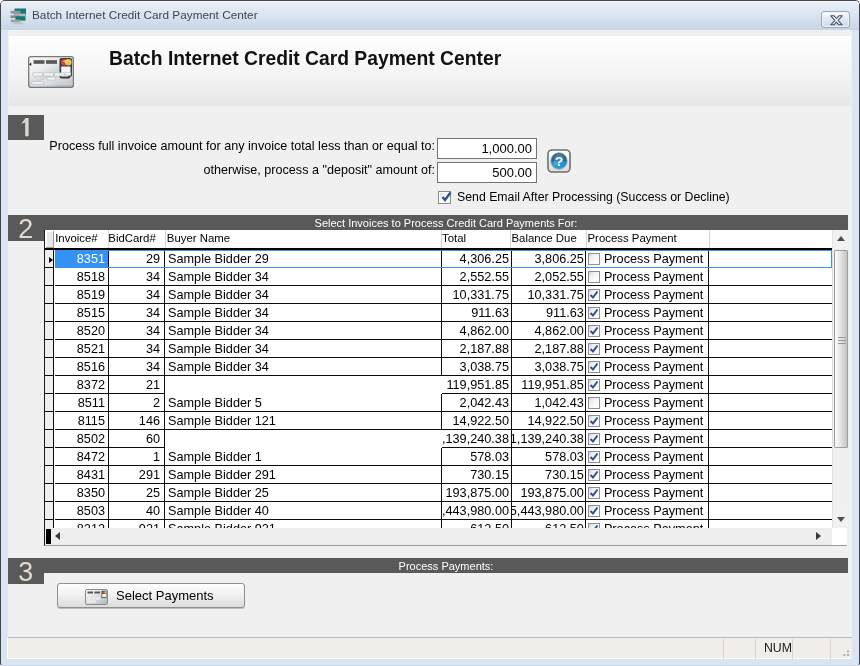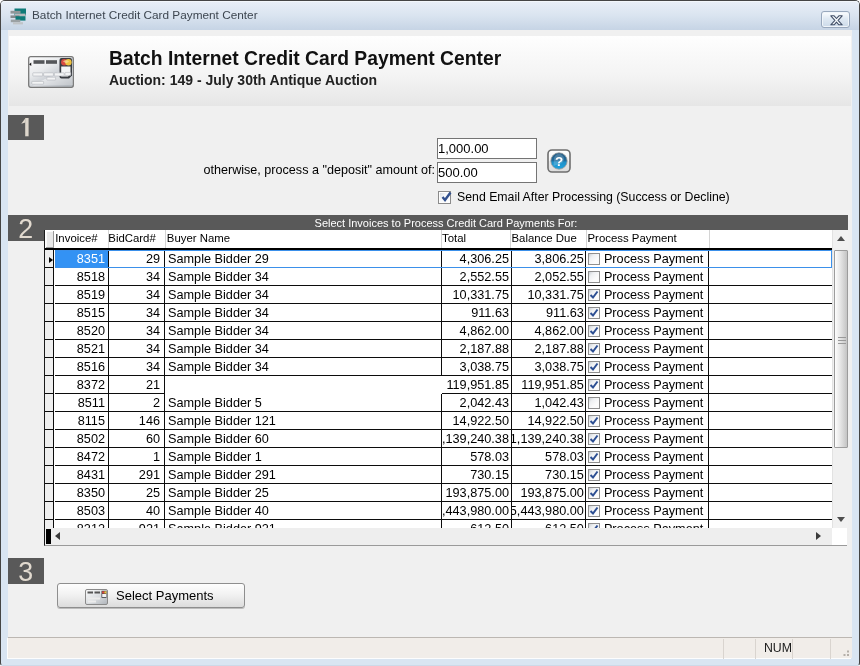--- a/index.html
+++ b/index.html
@@ -9,21 +9,21 @@
 .tbtxt{position:absolute;left:31px;top:7px;font-size:11.8px;color:#3d4650}
 .closebtn{position:absolute;left:820px;top:10px;width:29px;height:17px;border-radius:3px;background:linear-gradient(#fdfeff,#dfe9f3 45%,#ccdae9);border:1px solid #98a8bd;box-shadow:inset 0 0 0 1px #f0f5fa}
 .content{position:absolute;left:8px;top:30px;width:844px;height:607px;background:#f0f0f0}
 .hdrpanel{position:absolute;left:1px;top:6px;width:842px;height:70px;background:linear-gradient(#fefefe,#f4f4f4 55%,#e6e6e6)}
 .htitle{position:absolute;left:100px;top:11.8px;font-size:19.3px;font-weight:bold;color:#111}
 .hsub{position:absolute;left:100px;top:35.8px;font-size:14px;font-weight:bold;color:#222}
 .bar{position:absolute;left:0;width:840px;height:14.8px;background:#595959;color:#fff;font-size:11px}
 .bartxt{position:absolute;left:36px;right:0;top:1.5px;text-align:center}
 .sq{position:absolute;left:0;width:35.5px;height:25.6px;background:#595959;color:#e2dacf;font-size:26.8px;text-align:center;line-height:29.6px;font-weight:400}
 .lbl{position:absolute;font-size:12.6px;color:#000;text-align:right;right:417px;white-space:nowrap}
-.inp{position:absolute;left:429px;width:100px;height:21px;background:#fff;border:1px solid #747474;font-size:13px;text-align:left;padding:2px 4px 0 0;color:#000}
+.inp{position:absolute;left:429px;width:100px;height:21px;background:#fff;border:1px solid #747474;font-size:13px;text-align:right;padding:2px 4px 0 0;color:#000}
 .cbx{position:absolute;left:430px;top:161px;width:13px;height:13px;border:1px solid #8b8b8b;background:linear-gradient(135deg,#cdd4dc,#f6f8fa 40%,#fff);box-shadow:inset 0 0 0 1px #fdfdfd}
 .cbxlbl{position:absolute;left:449px;top:159.5px;font-size:12.3px;color:#000}
 
 .grid{position:absolute;left:36px;top:200px;width:803px;height:316px;background:#fff;border-left:1.5px solid #1a1a1a;border-right:1px solid #9a9a9a;border-bottom:1px solid #9a9a9a}
 .ghead{position:absolute;left:0;top:0;width:787px;height:18px;background:#fff;font-size:11.4px;color:#000}
 .ghead .ht{position:absolute;top:1.5px;white-space:nowrap}
 .hsep{position:absolute;top:0;width:1px;height:18px;background:#d4d4d4}
 .hline{position:absolute;left:0;top:18px;width:787px;height:1.5px;background:#000}
 .gbody{position:absolute;left:0;top:0;width:787px;height:298px;overflow:hidden;background:#fff}
 .row{position:absolute;left:0;width:787px;height:18px}
@@ -104,29 +104,29 @@
 <rect x="4.8" y="16.8" width="9.8" height="3.2" rx="0.4"></rect>
           <rect x="15.6" y="16.8" width="9.8" height="3.2" rx="0.4"></rect>
           <rect x="26.4" y="16.8" width="9.8" height="3.2" rx="0.4"></rect>
           <rect x="37" y="16.4" width="5.8" height="3.2" rx="0.4"></rect>
 <rect x="18.8" y="21.2" width="8.8" height="2.8" rx="0.4"></rect>
 <rect x="3.8" y="25.4" width="11.8" height="2.8" rx="0.4"></rect>
 </g>
 <path d="M1.8 11.2 l3.4 2.8 v-5.6 z" fill="#111" transform="translate(0,1.2) scale(0.62)"></path>
 </svg>
 <div class="htitle">Batch Internet Credit Card Payment Center</div>
-<div class="hsub">Auction: 149 - July 30th Antique Auction</div>
 </div>
 
 <div class="sq" style="top:84.8px">
       <svg width="35.5" height="25.6" viewBox="0 0 35.5 25.6" style="position:absolute;left:0;top:0">
 <polygon points="13.2,8.8 17.4,3.2 17.4,7.4" fill="#dfd8cd"></polygon>
 <rect x="17.2" y="3" width="3.4" height="18.3" fill="#ded7cc"></rect>
 </svg>
     </div>
+<div class="lbl" style="top:108.5px">Process full invoice amount for any invoice total less than or equal to:</div>
 <div class="lbl" style="top:133.3px">otherwise, process a "deposit" amount of:</div>
 <div class="inp" style="top:108px">1,000.00</div>
 <div class="inp" style="top:131.5px">500.00</div>
 <svg class="abs" style="left:538.5px;top:119px" width="24" height="24" viewBox="0 0 24 24">
 <defs>
 <linearGradient id="hb" x1="0" y1="0" x2="0" y2="1">
           <stop offset="0" stop-color="#ffffff"></stop>
           <stop offset="0.5" stop-color="#f3f3f3"></stop>
           <stop offset="0.52" stop-color="#e8e8e8"></stop>
           <stop offset="1" stop-color="#dcdcdc"></stop>
@@ -394,21 +394,20 @@
 <div class="c cend"></div>
 </div>
 <div class="row" style="top:199.5px">
 <div class="c csel"></div>
 <div class="c cinv ">
             <span class="ra">8502</span>
           </div>
 <div class="c cbid">
             <span class="ra">60</span>
           </div>
-<div class="c cname">Sample Bidder 60</div>
 <div class="c ctot">
             <span class="ra">1,139,240.38</span>
           </div>
 <div class="c cbal">
             <span class="ra">1,139,240.38</span>
           </div>
 <div class="c cproc">
             <span class="cb">
               <svg class="ck" viewBox="0 0 10 10">
                 <path d="M1.5 5 L4 7.5 L8.5 1.5" fill="none" stroke="#2d4f93" stroke-width="2"></path>
@@ -572,20 +571,23 @@
 <div class="arrow" style="left:3.5px;top:287px;border-left:4px solid transparent;border-right:4px solid transparent;border-top:5px solid #4e4e4e"></div>
 </div>
 <div class="hsb">
 <div class="hblack"></div>
 <div class="arrow" style="left:10px;top:4px;border-top:4px solid transparent;border-bottom:4px solid transparent;border-right:5px solid #3a3a3a"></div>
 <div class="arrow" style="left:771px;top:4px;border-top:4px solid transparent;border-bottom:4px solid transparent;border-left:5px solid #3a3a3a"></div>
 </div>
 <div class="corner"></div>
 </div>
 
+<div class="bar" style="top:528px">
+      <div class="bartxt">Process Payments:</div>
+    </div>
 <div class="sq" style="top:528px">3</div>
 <div class="pbtn">
 <svg class="abs" style="left:27px;top:4.5px" width="23" height="16" viewBox="0 0 23 16">
 <defs>
           <linearGradient id="big" x1="0" y1="0" x2="1" y2="1">
             <stop offset="0" stop-color="#fcfcfc"></stop>
             <stop offset="0.5" stop-color="#dcdfe2"></stop>
             <stop offset="1" stop-color="#aeb3b9"></stop>
           </linearGradient>
         </defs>

